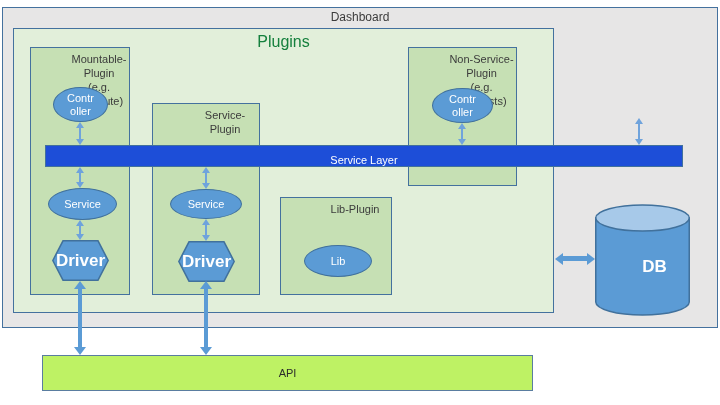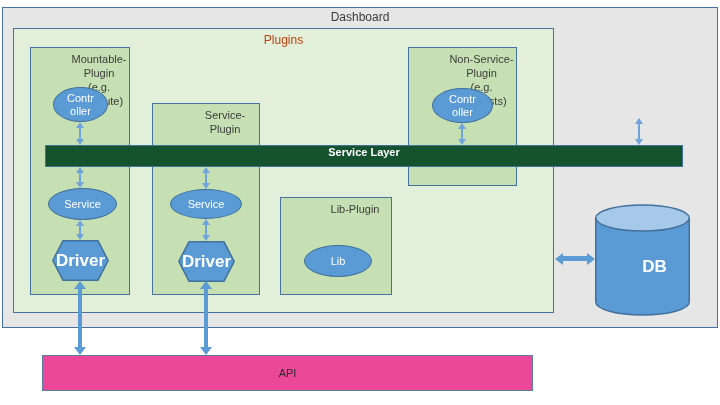--- a/index.html
+++ b/index.html
@@ -7,35 +7,35 @@
     position:relative; width:720px; height:405px; background:#ffffff;
     font-family:"Liberation Sans", sans-serif; overflow:hidden;
     -webkit-font-smoothing:antialiased;
   }
   .abs { position:absolute; box-sizing:border-box; }
 
   
   .dashboard   { left:2px; top:7px; width:716px; height:321px; background:#e7e6e6; border:1.5px solid #44719e; z-index:0; }
   .dash-label  { left:2px; top:10px; width:716px; text-align:center; font-size:12px; color:#3b3b3b; z-index:1; }
   .plugins-box { left:13px; top:28px; width:541px; height:285px; background:#e2efda; border:1.5px solid #44719e; z-index:1; }
-  .plugins-label { left:13px; top:33px; width:541px; text-align:center; font-size:12px; color:#c2410c; z-index:2; }
+  .plugins-label { left:13px; top:33px; width:541px; text-align:center; font-size:16px; color:#15803d; z-index:2; }
 
   .plugin-box  { background:#c6e0b4; border:1.5px solid #44719e; z-index:2; }
   .box-mountable  { left:30px;  top:47px;  width:100px; height:248px; }
   .box-service    { left:152px; top:103px; width:108px; height:192px; }
   .box-nonservice { left:408px; top:47px;  width:109px; height:139px; }
   .box-lib        { left:280px; top:197px; width:112px; height:98px; }
 
   .box-title { position:absolute; left:0; right:0; top:4px; text-align:center;
                font-size:11px; line-height:14px; color:#3b3b3b;padding-left:38px; }
 
   
-  .service-layer { left:45px; top:145px; width:638px; height:22px; background:#14532d;
-                   border:1.5px solid #41719c; z-index:5; display:flex; align-items:flex-start; justify-content:center;
-                   color:#ffffff; font-size:11px;font-weight:bold; }
+  .service-layer { left:45px; top:145px; width:638px; height:22px; background:#1d4ed8;
+                   border:1.5px solid #41719c; z-index:5; display:flex; align-items:flex-end; justify-content:center;
+                   color:#ffffff; font-size:11px; }
 
   
   .ellipse { border-radius:50%; background:#5b9bd5; border:1.5px solid #41719c; z-index:6;
              display:flex; flex-direction:column; align-items:center; justify-content:center;
              color:#ffffff; font-size:11px; line-height:13px; text-align:center; }
   .el-m-ctrl   { left:53px;  top:87px;  width:55px; height:35px; }
   .el-m-svc    { left:48px;  top:188px; width:69px; height:32px; }
   .el-s-svc    { left:170px; top:189px; width:72px; height:30px; }
   .el-ns-ctrl  { left:432px; top:88px;  width:61px; height:35px; }
   .el-lib      { left:304px; top:245px; width:68px; height:32px; }
@@ -45,21 +45,21 @@
   .shape-wrap { z-index:6; }
   .hex-m { left:52px;  top:240px; width:57px; height:41px; }
   .hex-s { left:178px; top:241px; width:57px; height:41px; }
   .cyl   { left:595px; top:204px; width:119px; height:113px; }
   .shape-wrap svg { position:absolute; left:0; top:0; }
   .shape-label { position:absolute; inset:0; display:flex; align-items:center; justify-content:center;
                  color:#ffffff; font-size:17px;font-weight:bold; }
   .cyl .shape-label { padding-top:12px; }
 
   
-  .api-bar { left:42px; top:355px; width:491px; height:36px; background:#ec4899; border:1.5px solid #5a7da0;
+  .api-bar { left:42px; top:355px; width:491px; height:36px; background:#bef264; border:1.5px solid #5a7da0;
              display:flex; align-items:center; justify-content:center; font-size:11px; color:#2b2b2b; z-index:3; }
 
   
   .varrow { position:absolute; display:flex; flex-direction:column; align-items:center; z-index:7; }
   .varrow .head-up   { width:0; height:0; border-left:4px solid transparent; border-right:4px solid transparent; border-bottom:6px solid #6fa3dc; }
   .varrow .shaft     { width:2px; flex:1; background:#6fa3dc; }
   .varrow .head-down { width:0; height:0; border-left:4px solid transparent; border-right:4px solid transparent; border-top:6px solid #6fa3dc; }
   .varrow.thin  { width:8px; }
   .varrow.thick { width:12px; }
   .varrow.thick .head-up   { border-left-width:6px; border-right-width:6px; border-bottom:8px solid #5b9bd5; }

